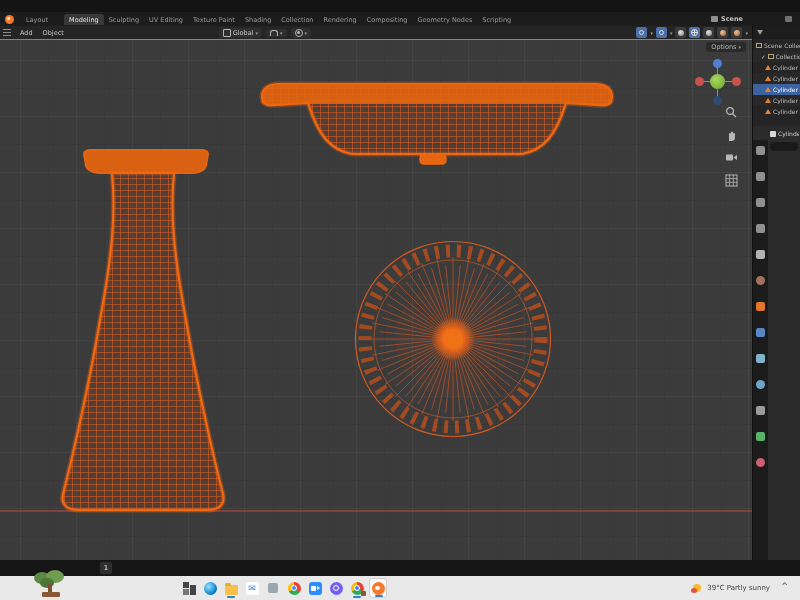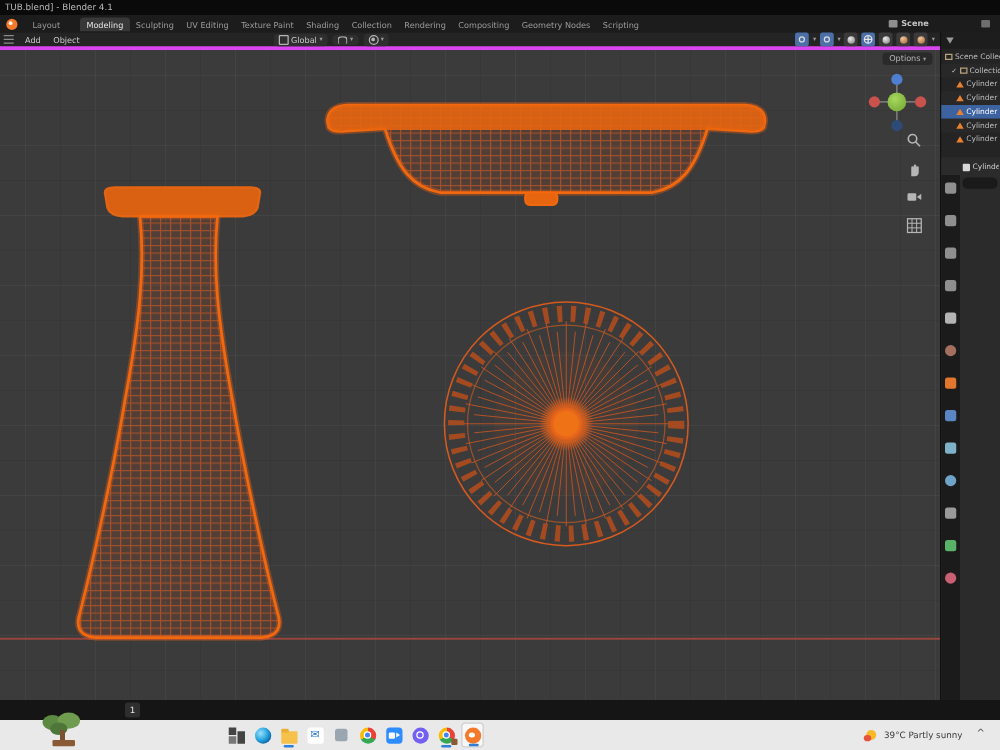--- a/index.html
+++ b/index.html
@@ -18,21 +18,21 @@
   .wtab{font-size:6.5px;color:#9a9a9a;padding:2px 5px 1px 5px;border-radius:3px 3px 0 0;white-space:nowrap;}
   .wtab.active{background:#383838;color:#e4e4e4;margin-left:11px;}
   #topbar .spacer{flex:1;}
   .scene-sel{display:flex;align-items:center;gap:3px;margin-right:42px;}
   .scene-ico{width:7px;height:6px;background:#8f8f8f;border-radius:1px;}
   .scene-lbl{font-size:6.5px;color:#c3c3c3;font-weight:bold;}
   .vl-ico{width:7px;height:6px;background:#6f6f6f;border-radius:1px;margin-right:8px;}
 
   
   #vheader{left:0;top:26px;width:800px;height:14px;background:#242424;display:flex;align-items:center;
-    font-size:6.5px;color:#c9c9c9;border-bottom:3px solid #d946ef;box-sizing:border-box;}
+    font-size:6.5px;color:#c9c9c9;border-bottom:1px solid #d946ef;box-sizing:border-box;}
   .vh-edicon{width:8px;height:7px;margin:0 4px 0 3px;background:
     linear-gradient(#8c8c8c 0 0) 0 0/8px 1px no-repeat,
     linear-gradient(#8c8c8c 0 0) 0 3px/8px 1px no-repeat,
     linear-gradient(#8c8c8c 0 0) 0 6px/8px 1px no-repeat;}
   .vh-menu{padding:2px 5px;border-radius:2px;}
   .vh-center{display:flex;align-items:center;gap:4px;margin-left:150px;}
   .pill{display:flex;align-items:center;gap:2px;background:#2e2e2e;border-radius:3px;padding:1px 4px;}
   .orient-ico{width:6px;height:6px;border:1px solid #b5b5b5;border-radius:1px;}
   .caret{font-size:5px;color:#9a9a9a;}
   .magnet{width:6px;height:5px;border:1.5px solid #b5b5b5;border-bottom:none;border-radius:3px 3px 0 0;}
@@ -137,23 +137,20 @@
   .weather-ico .sun{position:absolute;left:2px;top:2px;width:8px;height:8px;border-radius:50%;background:#f7b928;}
   .weather-ico .dot{position:absolute;left:0;top:6px;width:6px;height:5px;border-radius:50%;background:#e5533c;}
   #tb-right .wtxt{font-size:7px;color:#3a3a3a;white-space:nowrap;}
   #tray-caret{position:absolute;right:12px;top:6px;font-size:8px;color:#4a4a4a;}
 </style>
 </head>
 <body>
 
 <div id="screen">
 
-  <div id="titlebar" class="abs">
-    <span>TUB.blend] - Blender 4.1</span>
-  </div>
 
   <div id="topbar" class="abs">
     <span class="blogo"></span>
     <span class="wtab">Layout</span>
     <span class="wtab active">Modeling</span>
     <span class="wtab">Sculpting</span>
     <span class="wtab">UV Editing</span>
     <span class="wtab">Texture Paint</span>
     <span class="wtab">Shading</span>
     <span class="wtab">Collection</span>

